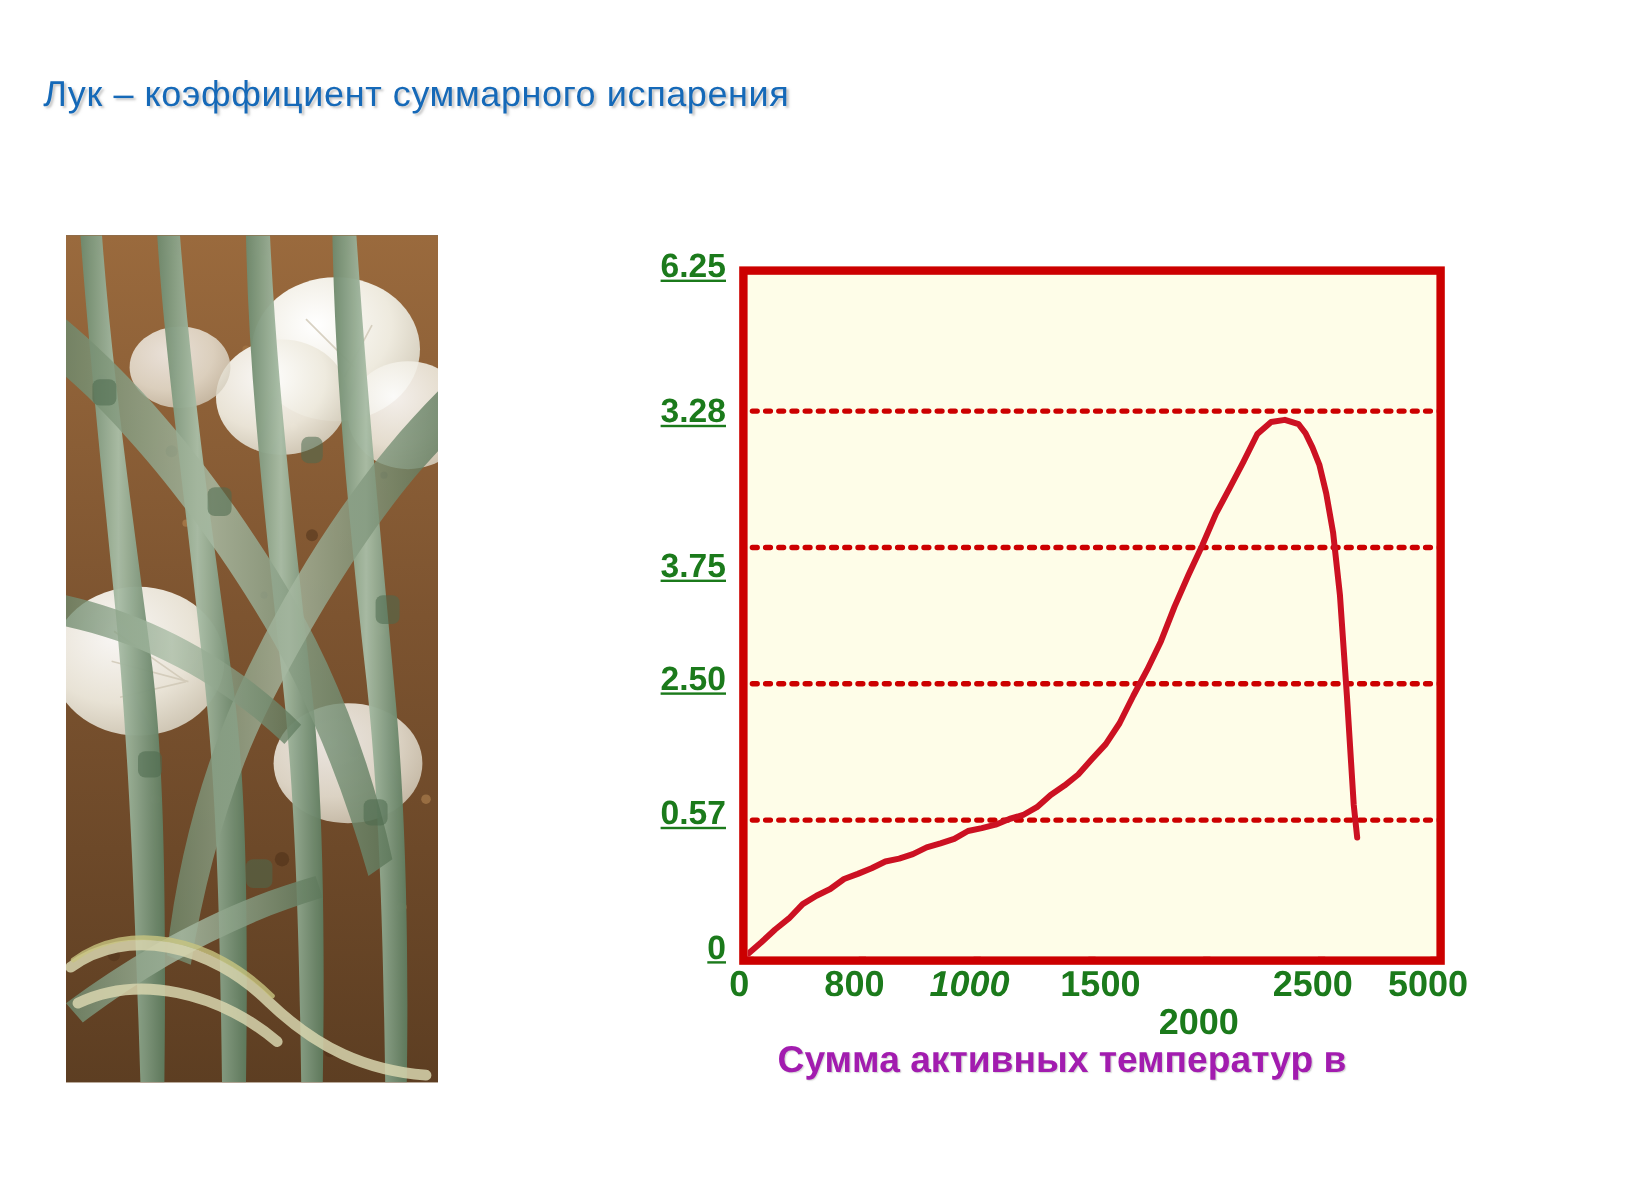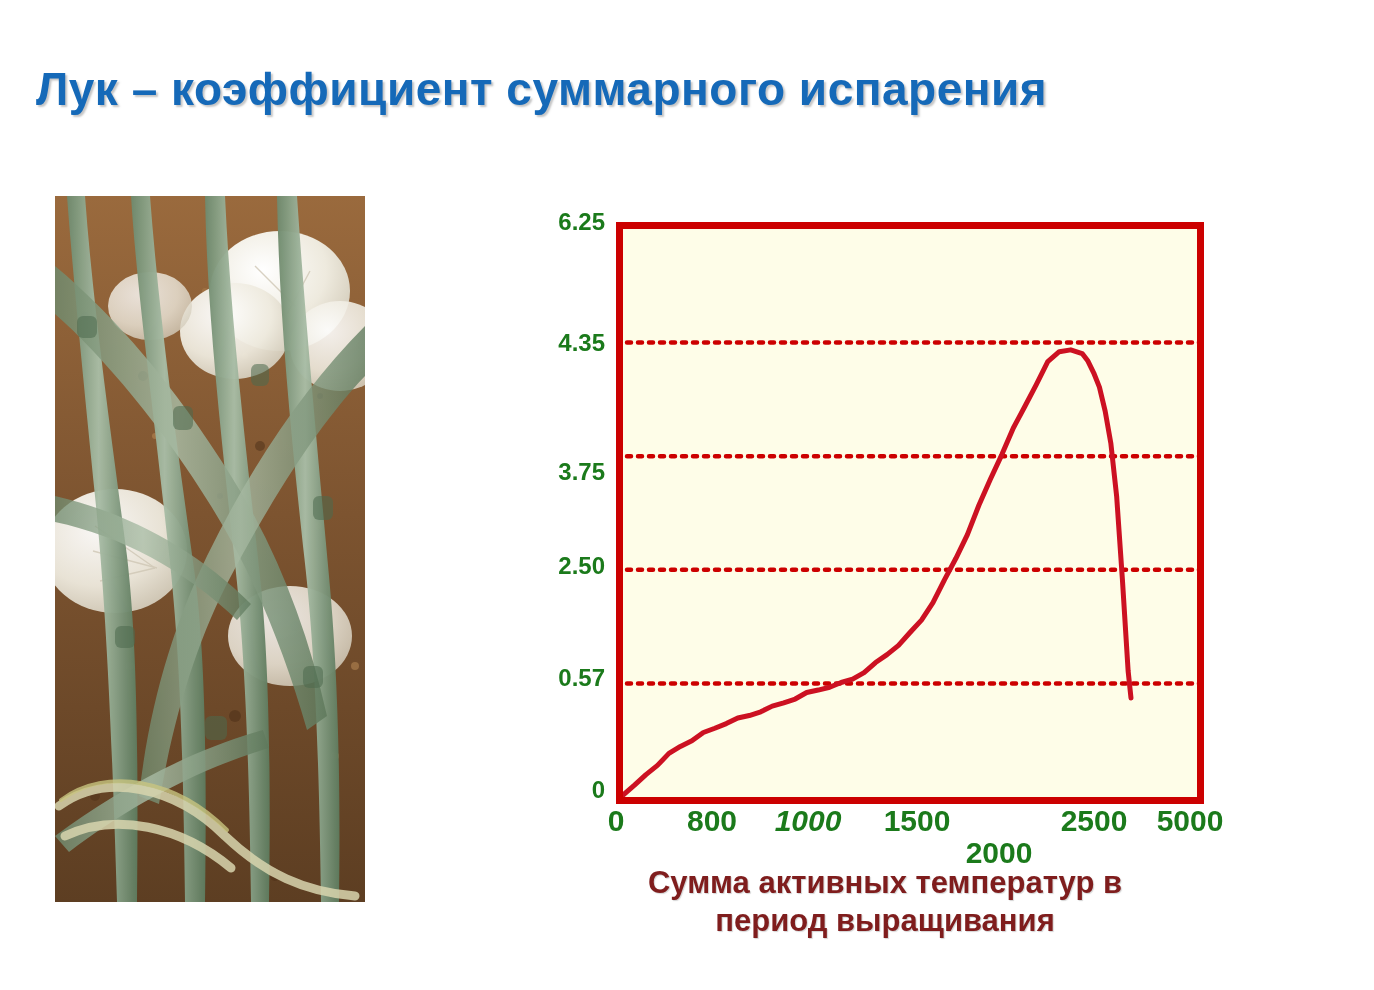--- a/index.html
+++ b/index.html
@@ -15,22 +15,22 @@
     font-family: "Liberation Sans", sans-serif;
   }
 
   
   #slide-title {
     position: absolute;
     left: 36px;
     top: 62px;
     width: 1300px;
     font-family: "Liberation Sans", sans-serif;
-    font-size: 46px;
-    font-weight: 700;
+    font-size: 30px;
+    font-weight: 400;
     color: #1569B8;
     letter-spacing: 0.5px;
     white-space: nowrap;
     text-shadow: 2px 2px 2px rgba(150,150,150,0.55);
   }
 
   
   #photo {
     position: absolute;
     left: 55px;
@@ -87,24 +87,25 @@
     display: block;
   }
 
   
   .ytick {
     position: absolute;
     right: 0;
     width: 140px;
     text-align: right;
     font-family: "Liberation Sans", sans-serif;
-    font-size: 24px;
+    font-size: 28px;
     font-weight: bold;
     color: #1B7A1B;
     transform: translateY(-50%);
+    text-decoration: underline;
   }
   #y-ticks {
     position: absolute;
     left: 0;
     top: 0;
     width: 150px;  
     height: 770px;
   }
 
   
@@ -128,21 +129,21 @@
   
   #x-axis-title {
     position: absolute;
     left: 100px;
     top: 668px;
     width: 660px;
     text-align: center;
     font-family: "Liberation Sans", sans-serif;
     font-size: 31px;
     font-weight: bold;
-    color: #7f1d1d;
+    color: #a21caf;
     line-height: 1.22;
     text-shadow: 1px 1px 1px rgba(175,175,175,0.55);
   }
 </style>
 </head>
 <body>
 
 <div id="slide-title">Лук – коэффициент суммарного испарения</div>
 
 <div id="photo">
@@ -234,21 +235,21 @@
     </g>
   </svg>
 </div>
 
 <div id="chart-figure">
 
   <div id="y-axis-title">Подано воды в день (мм/день)</div>
 
   <div id="y-ticks">
     <div class="ytick" style="top:26px;">6.25</div>
-    <div class="ytick" style="top:147px;">4.35</div>
+    <div class="ytick" style="top:147px;">3.28</div>
     <div class="ytick" style="top:276px;">3.75</div>
     <div class="ytick" style="top:370px;">2.50</div>
     <div class="ytick" style="top:482px;">0.57</div>
     <div class="ytick" style="top:594px; width:122px;">0</div>
   </div>
 
   <div id="plot-area">
     <svg id="plot-svg" viewBox="0 0 574 568" preserveAspectRatio="none">
       <g id="gridlines">
           <line x1="-7" x2="581" y1="454.4" y2="454.4" stroke="#CC0000" stroke-width="4.5" stroke-dasharray="4 7" stroke-linecap="round"></line>
@@ -274,15 +275,14 @@
     <div class="xtick" style="left:96px;">800</div>
     <div class="xtick" style="left:192px;font-style:italic;">1000</div>
     <div class="xtick" style="left:287px;margin-left:14px;">1500</div>
     <div class="xtick" style="left:383px;margin-top:32px;">2000</div>
     <div class="xtick" style="left:478px;">2500</div>
     <div class="xtick" style="left:574px;">5000</div>
   </div>
 
   <div id="x-axis-title">
     <div>Сумма активных температур в</div>
-    <div>период выращивания</div>
   </div>
 </div>
 
 </body></html>

